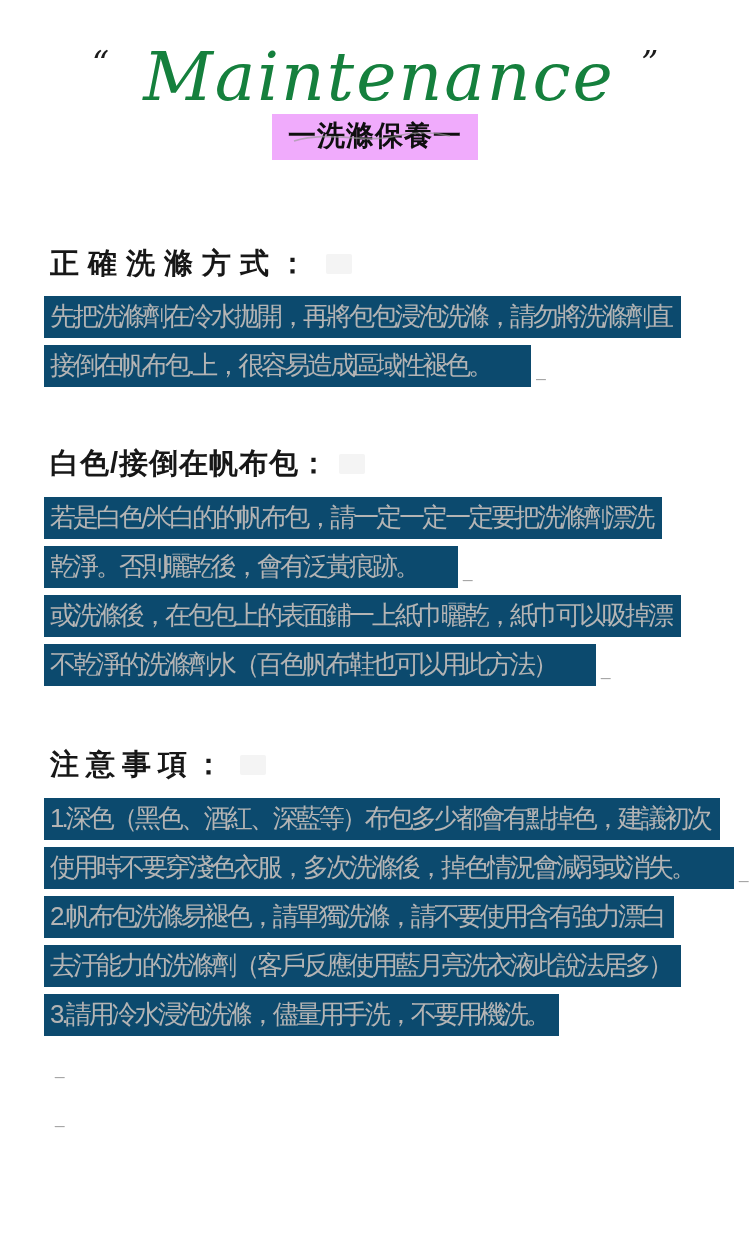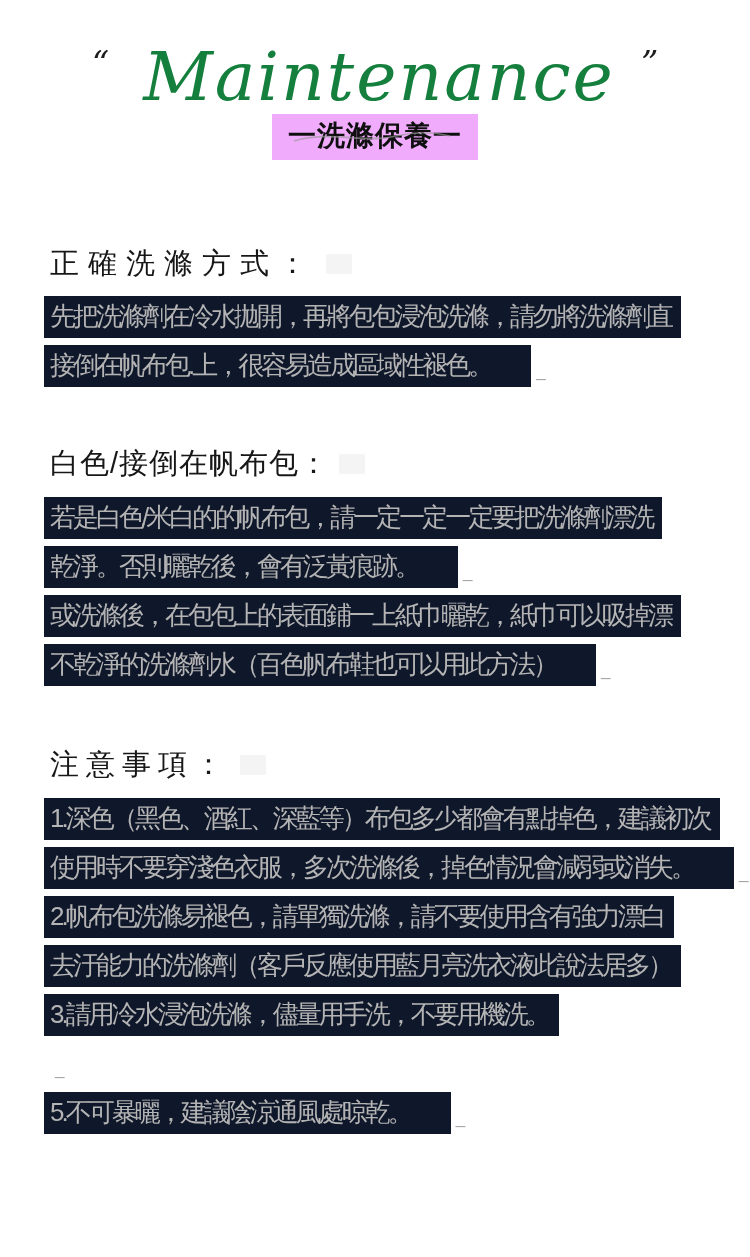--- a/index.html
+++ b/index.html
@@ -30,33 +30,33 @@
   .subtitle-wrap{margin-top:4px;}
   .subtitle{
     display:inline-block;background:#f0abfc;color:#0f0f0f;
     font-weight:700;font-size:28px;line-height:1.2;
     padding:5px 16px 7px;letter-spacing:1px;
   }
   
   main{padding:0 40px 0 50px;}
   .sec h2{
     margin:0;display:flex;align-items:center;
-    font-size:29px;font-weight:400;color:#171717;line-height:1.1;
+    font-size:29px;font-weight:700;color:#171717;line-height:1.1;
   }
   .sec h2::after{ 
     content:"";display:inline-block;width:26px;height:20px;
     background:#f4f4f4;margin-left:10px;border-radius:2px;
   }
   .sec-0 h2{margin-top:88px;letter-spacing:9px;}
   .sec-1 h2{margin-top:58px;letter-spacing:1px;}
   .sec-2 h2{margin-top:60px;letter-spacing:7px;}
   .lines{margin-top:13px;}
   .line{height:49px;display:flex;align-items:center;white-space:nowrap;}
   .hl{
-    background:#0f172a;color:#b4b4b4;
+    background:#0c4a6e;color:#b4b4b4;
     font-size:26px;font-weight:500;letter-spacing:-3px;line-height:1.25;
     padding:4px 10px 6px 6px;margin-left:-6px;
   }
   .tail-pad{display:inline-block;width:30px;height:1px;}
   .mark{
     color:#a2a2a2;font-size:17px;letter-spacing:0;
     align-self:flex-end;margin:0 0 8px 5px;
   }
 </style>
 </head>
@@ -125,19 +125,18 @@
           <div class="line">
             <span class="hl">去汙能力的洗滌劑（客戶反應使用藍月亮洗衣液此說法居多）</span>
           </div>
           <div class="line">
             <span class="hl">3.請用冷水浸泡洗滌，儘量用手洗，不要用機洗。</span>
           </div>
           <div class="line">
             <span class="mark">_</span>
           </div>
           <div class="line">
-            <span class="hl">5.不可暴曬，建議陰涼通風處晾乾。<span class="tail-pad"></span></span>
             <span class="mark">_</span>
           </div>
         </div>
       </section>
     </main>
 </div>
 
 </body></html>

